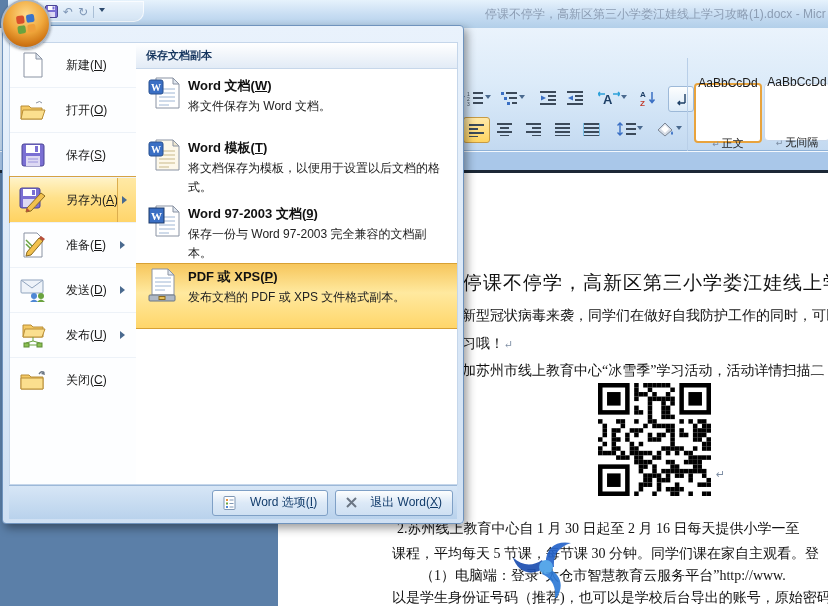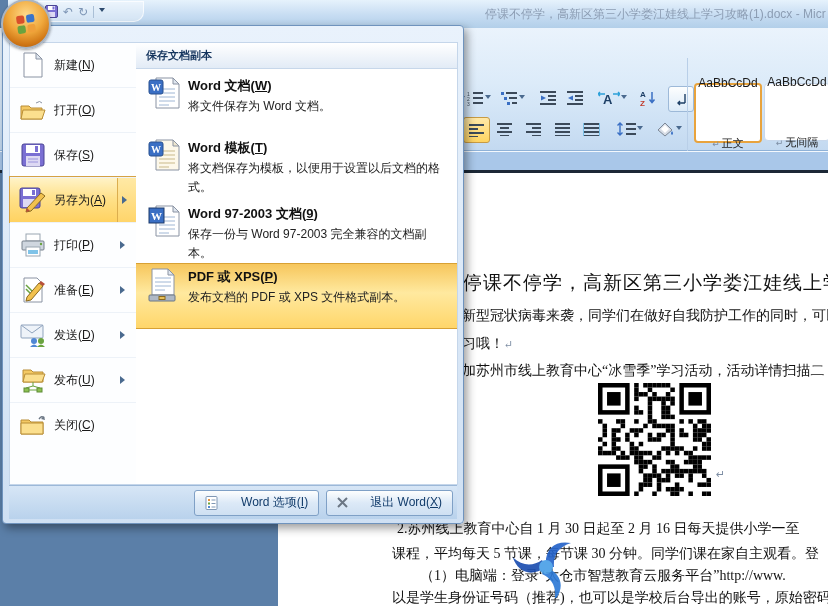--- a/index.html
+++ b/index.html
@@ -46,41 +46,41 @@
   
   .menu{position:absolute;left:2px;top:25px;width:460px;height:497px;z-index:10;
     background:linear-gradient(#e9f2fc,#cfe0f3);
     border:1px solid #6f93bd;border-radius:4px;
     box-shadow:3px 4px 10px rgba(0,0,0,.4);}
   .menu-left{position:absolute;left:6px;top:16px;width:126px;bottom:38px;background:#fdfeff;
     border:1px solid #c5d6ea;border-right:1px solid #c5d6ea;}
   .mitem{position:relative;height:44px;display:flex;align-items:center;cursor:default;}
   .mitem + .mitem{border-top:1px solid #edf2f8;}
   .mitem .micon{width:30px;margin-left:8px;display:flex;justify-content:center;}
-  .mitem .mlabel{font-size:12px;color:#1a1a1a;margin-left:6px;}
+  .mitem .mlabel{font-size:12px;color:#1a1a1a;margin-left:18px;}
   .mitem .arrow{position:absolute;right:7px;top:50%;margin-top:-4px;width:0;height:0;
     border:4px solid transparent;border-left:5px solid #4a6a8f;}
   .mitem.hl{background:linear-gradient(#fff3c8,#ffe18a 45%,#ffd261);outline:1px solid #d5a243;}
   .mitem.hl .arrow-zone{position:absolute;right:0;top:0;bottom:0;width:18px;border-left:1px solid #dcae4e;
     background:linear-gradient(#ffe9a5,#ffd56b);}
   .mitem.hl .arrow{right:5px;}
   .menu-right{position:absolute;left:133px;top:16px;width:321px;bottom:38px;background:#ffffff;
     border:1px solid #c5d6ea;border-left:none;}
   .sm-header{height:25px;line-height:25px;padding-left:10px;font-size:11px;font-weight:bold;color:#15355e;
     background:linear-gradient(#ffffff,#e2ebf6);border-bottom:1px solid #c7d7ea;}
   .sm-item{position:absolute;left:0;right:0;padding:4px 8px 4px 52px;cursor:default;}
   .sm-item .sicon{position:absolute;left:12px;top:4px;}
   .sm-title{font-size:13px;font-weight:bold;color:#111;}
   .sm-desc{font-size:12px;color:#222;line-height:1.55;margin-top:2px;width:258px;}
   .sm-item.hl{background:linear-gradient(#f6c65c,#ffe99f 45%,#ffd66a);
     border-top:1px solid #d8a134;border-bottom:1px solid #d8a134;}
   .menu-footer{position:absolute;left:6px;right:6px;bottom:4px;height:33px;
     background:linear-gradient(#d7e6f6,#b9d2ec);border-top:1px solid #9cb8d8;
     display:flex;align-items:center;justify-content:flex-end;gap:7px;padding-right:4px;}
-  .fbtn{height:24px;display:flex;align-items:center;gap:22px;padding:0 10px;
+  .fbtn{height:24px;display:flex;align-items:center;gap:13px;padding:0 10px;
     border:1px solid #7fa0c6;border-radius:3px;font-size:12px;color:#123c6b;
     background:linear-gradient(#fdfefe,#dce9f7 50%,#cfe0f2);cursor:default;}
   u{text-decoration:underline;}
   
   .orb{position:absolute;left:1px;top:-1px;width:46px;height:46px;border-radius:50%;z-index:20;
     background:radial-gradient(circle at 50% 30%,#ffd98a,#f0a83c 45%,#cf7514 75%,#9c4f08);
     border:2px solid #a9b4c2;box-shadow:0 1px 3px rgba(0,0,0,.4);
     display:flex;align-items:center;justify-content:center;}
   .orb .logo{width:18px;height:18px;position:relative;transform:rotate(-8deg);}
   .orb .logo i{position:absolute;width:8px;height:8px;border-radius:2px;}
@@ -533,33 +533,20 @@
             <rect x="4" y="12" width="13" height="8" fill="#ddd9f3"></rect>
             <path d="M8 21 L22 6 l4 3 -14 15 -5 1 Z" fill="#f2c14e" stroke="#8a6a1f"></path>
             <path d="M8 21 l-1 4 4 -1 Z" fill="#b8503a"></path>
           </svg>
       </span>
       <span class="mlabel">另存为(<u>A</u>)</span>
       <span class="arrow-zone"></span>
       <span class="arrow"></span>
     </div>
 
-    <div class="mitem">
-      <span class="micon">
-        <svg width="26" height="24" viewBox="0 0 26 24">
-            <rect x="6" y="1" width="14" height="7" fill="#fff" stroke="#9aa5b1"></rect>
-            <rect x="2" y="8" width="22" height="9" rx="1" fill="#cfd6df" stroke="#77808c"></rect>
-            <rect x="6" y="14" width="14" height="9" fill="#fff" stroke="#9aa5b1"></rect>
-            <rect x="8" y="17" width="10" height="4" fill="#7fc3e8"></rect>
-            <circle cx="21" cy="11" r="1.2" fill="#6aa33f"></circle>
-          </svg>
-      </span>
-      <span class="mlabel">打印(<u>P</u>)</span>
-      <span class="arrow"></span>
-    </div>
 
     <div class="mitem">
       <span class="micon">
         <svg width="24" height="26" viewBox="0 0 24 26">
             <path d="M3 1 h13 l5 5 v19 H3 Z" fill="#fff" stroke="#8a93a3"></path>
             <path d="M5 8 l8 8 M5 12 l6 6" stroke="#6aa33f" stroke-width="1.5"></path>
             <path d="M6 20 L18 6 l4 3 -12 14 -5 1 Z" fill="#f2c14e" stroke="#8a6a1f"></path>
             <path d="M18 6 l4 3 2 -2 -4 -3 Z" fill="#b8503a"></path>
           </svg>
       </span>

